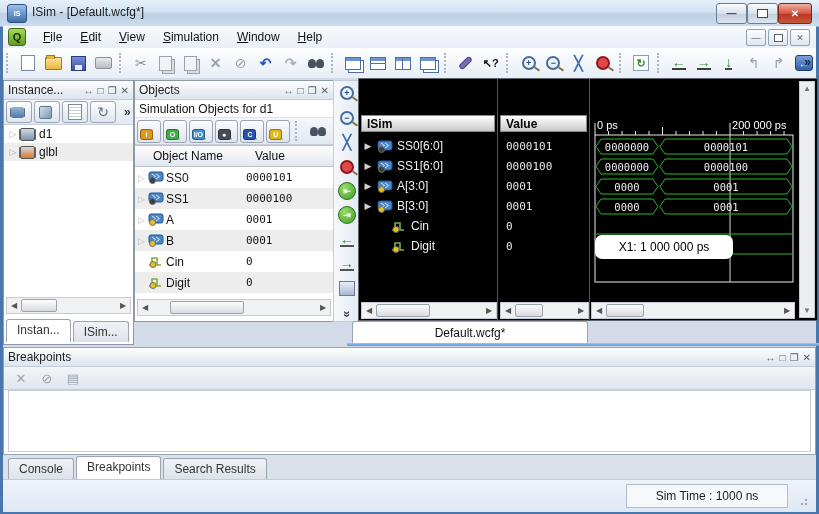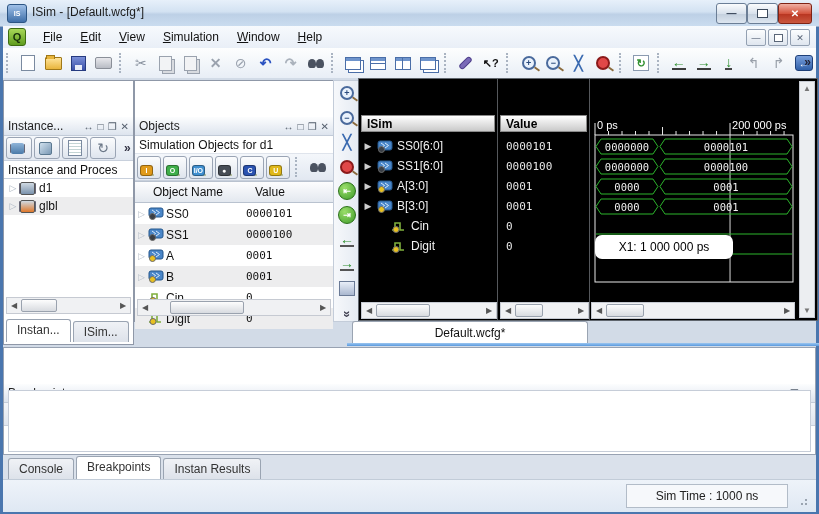--- a/index.html
+++ b/index.html
@@ -57,21 +57,21 @@
   .mag:after{content:"";position:absolute;width:6px;height:2px;background:#8a6a3c;right:-6px;bottom:-2px;transform:rotate(35deg);}
   .mag.red{background:#e04848;border-color:#8a1a1a;color:#fff;}
   .gcirc{width:16px;height:16px;border-radius:50%;background:radial-gradient(circle at 35% 30%,#9ade6a,#3f9c2a);border:1px solid #2a7018;color:#fff;font-size:9px;font-weight:bold;display:flex;align-items:center;justify-content:center;}
   .garrow{font-size:14px;font-weight:bold;color:#2f8f2f;border-bottom:2px solid #555;line-height:12px;}
   .i-break{width:16px;height:14px;border-radius:3px;background:linear-gradient(#7aa0dc,#2f5fa8);border:1px solid #1e3f78;color:#fff;font-size:10px;display:flex;align-items:center;justify-content:center;}
   .i-relaunch{width:14px;height:14px;background:#fff;border:1px solid #8a9ab0;color:#2f8f2f;font-size:11px;font-weight:bold;display:flex;align-items:center;justify-content:center;}
   .i-marker{width:14px;height:13px;background:linear-gradient(#e8eef8,#aab8d0);border:1px solid #6a7a96;}
   
   #main{position:absolute;left:3px;top:78px;width:813px;height:269px;background:#d2dbe7;}
   .panel{position:absolute;background:#fff;border:1px solid #8f98a8;}
-  .ptitle{height:18px;background:linear-gradient(#fcfdfe,#dde4ee);border-bottom:1px solid #c2cbd8;display:flex;align-items:center;padding:0 4px;margin-top:36px;}
+  .ptitle{height:18px;background:linear-gradient(#fcfdfe,#dde4ee);border-bottom:1px solid #c2cbd8;display:flex;align-items:center;padding:0 4px;}
   .ptitle .t{flex:1;color:#222;}
   .pbtns{display:flex;gap:4px;color:#55606e;font-size:10px;}
   .ptool{background:linear-gradient(#f4f7fb,#e2e8f1);border-bottom:1px solid #c8d0dc;display:flex;align-items:center;padding:1px 2px;}
   .sqbtn{width:24px;height:20px;border:1px solid #9aa4b4;border-radius:3px;margin-right:2px;background:linear-gradient(#fbfcfd,#dfe5ee);display:flex;align-items:center;justify-content:center;}
   .hscroll{position:absolute;height:15px;background:#f0f1f3;border:1px solid #c6cad2;display:flex;align-items:center;}
   .hscroll .arr{width:14px;text-align:center;color:#555;font-size:8px;}
   .hscroll .thumb{height:11px;background:linear-gradient(#fdfdfd,#d8dbe0);border:1px solid #9aa2ae;border-radius:2px;}
   .treerow{display:flex;align-items:center;height:18px;padding-left:2px;}
   .treerow .exp{width:14px;color:#aab4c0;font-size:9px;text-align:center;}
   .chip{width:13px;height:11px;border-radius:2px;margin-right:4px;box-shadow:-2px 0 0 -1px #667,2px 0 0 -1px #667;}
@@ -267,23 +267,20 @@
             <span class="chip" style="box-shadow: none; background: linear-gradient(135deg, rgb(207, 224, 238), rgb(122, 152, 180)); border: 1px solid rgb(90, 120, 144); width: 11px; height: 11px;"></span>
           </div>
           <div class="sqbtn">
             <span class="i-page" style="background: repeating-linear-gradient(rgb(255, 255, 255), rgb(255, 255, 255) 2px, rgb(136, 170, 170) 3px);"></span>
           </div>
           <div class="sqbtn">
             <span class="glyph" style="color: rgb(106, 118, 134);">↻</span>
           </div>
           <span class="ovf">»</span>
         </div>
-      <div style="height:17px;border-bottom:1px solid #c8d0dc;display:flex;align-items:center;padding-left:4px;overflow:hidden;white-space:nowrap;">
-        <span>Instance and Proces</span>
-      </div>
       <div id="insttree">
           <div class="treerow">
             <span class="exp">▷</span>
             <span class="chip" style="background: linear-gradient(rgb(207, 217, 226), rgb(123, 147, 173)); border: 1px solid rgb(85, 85, 85);"></span>
             <span style="font-weight: normal;">d1</span>
           </div>
           <div class="treerow" style="background: rgb(237, 237, 238);">
             <span class="exp">▷</span>
             <span class="chip" style="background: linear-gradient(rgb(207, 217, 226), rgb(224, 120, 42)); border: 1px solid rgb(85, 85, 85);"></span>
             <span>glbl</span>
@@ -650,21 +647,21 @@
         <div class="tbtn">✕</div>
         <div class="tbtn">⊘</div>
         <div class="tbtn">▤</div>
       </div>
     <div class="body"></div>
   </div>
 
   <div id="btabs">
       <span class="btab">Console</span>
       <span class="btab active">Breakpoints</span>
-      <span class="btab">Instan Results</span>
+      <span class="btab">Search Results</span>
     </div>
 
   <div id="statusbar">
     <div id="simtime">
         <span>Sim Time : 1000 ns</span>
       </div>
     <div id="grip"></div>
   </div>
 </div>
 

